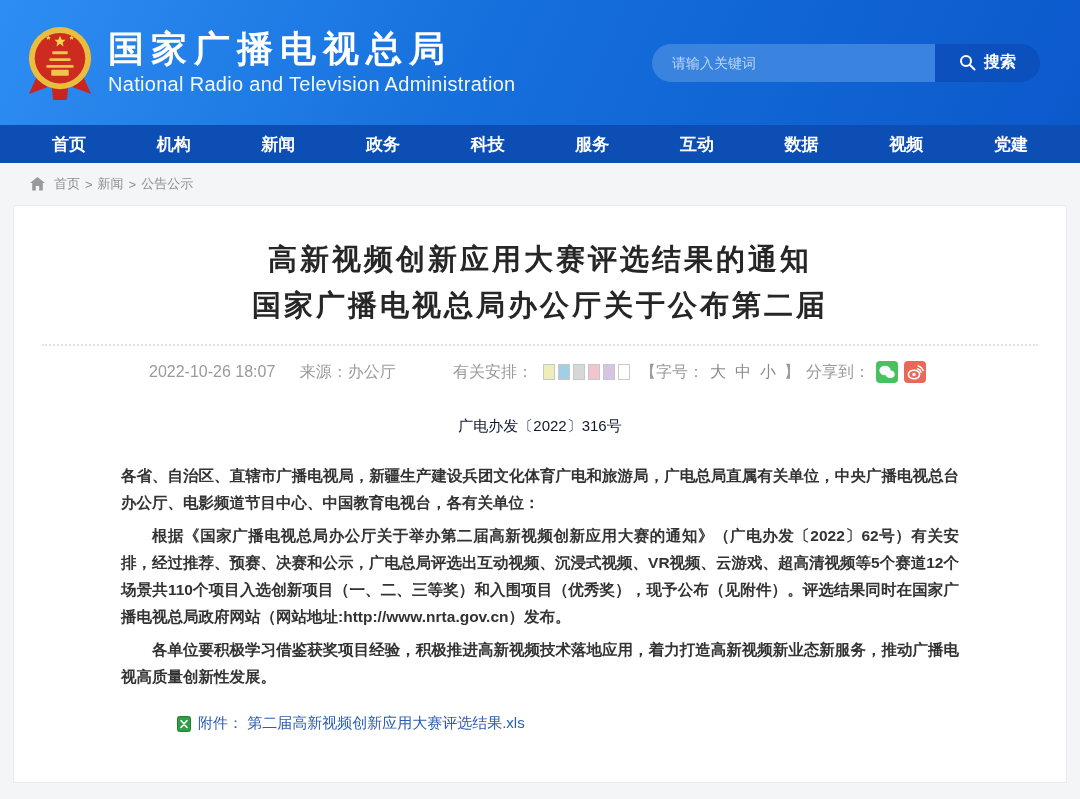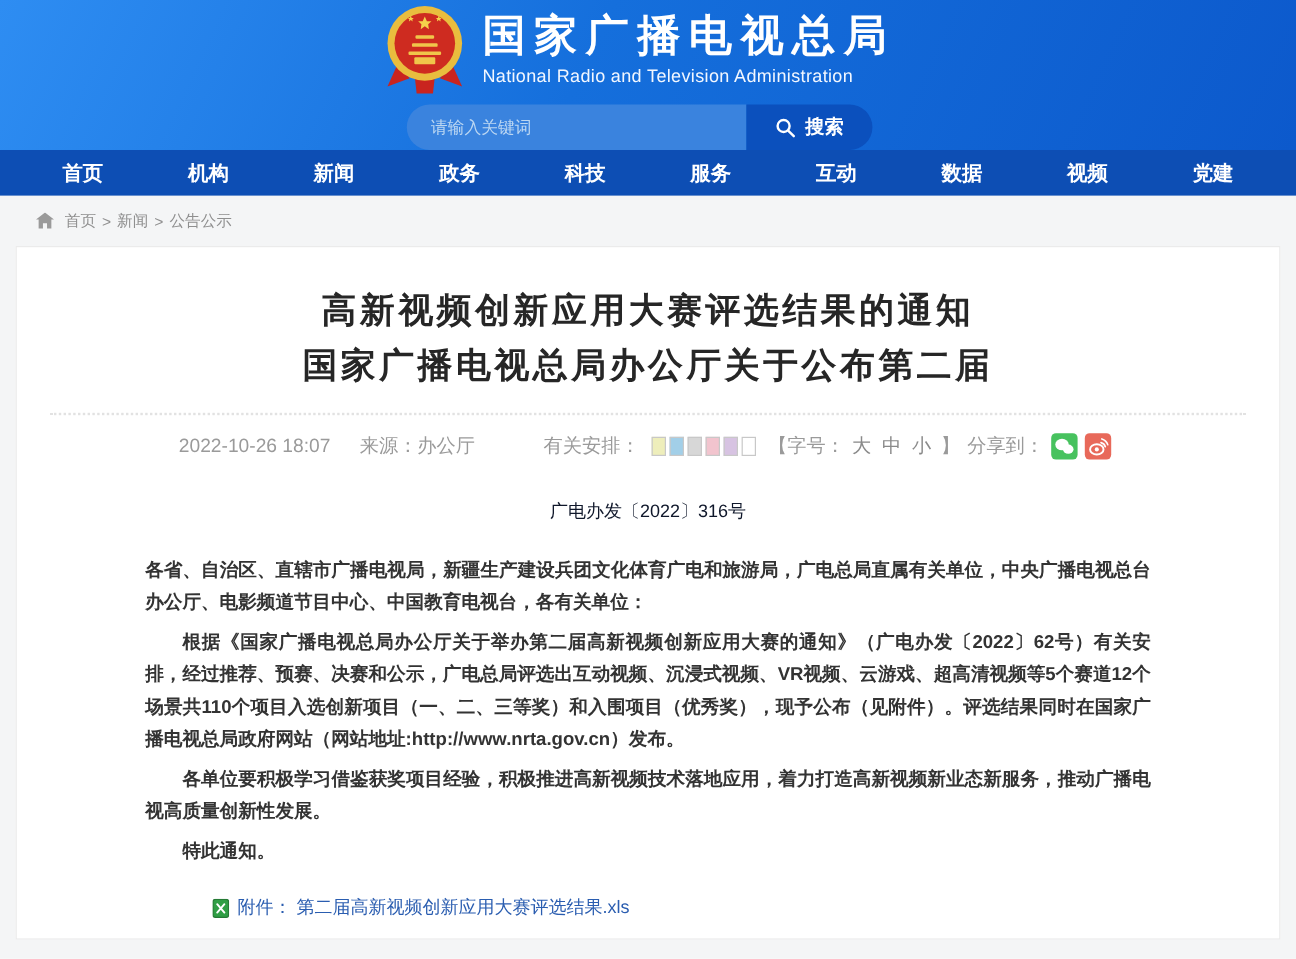--- a/index.html
+++ b/index.html
@@ -5,26 +5,25 @@
   * { margin:0; padding:0; box-sizing:border-box; }
   html,body { width:1080px; height:799px; overflow:hidden; }
   body { background:#f4f5f6; font-family:"Liberation Sans","DejaVu Sans",sans-serif; }
 
   
   .site-header{
     height:125px;
     background:linear-gradient(115deg,#2e8df2 0%,#156fdc 45%,#0c59cc 100%);
     display:flex; align-items:center; justify-content:space-between;
     padding:0 40px 0 26px;
-    flex-direction:column;
   }
   .brand{ display:flex; align-items:center; gap:14px; }
   .emblem svg{ width:68px; height:82px; display:block; }
   .site-title{ color:#fff; font-size:36px; font-weight:bold; letter-spacing:7px; line-height:1.1; }
-  .site-subtitle{ color:#f2f7ff; font-size:15px; margin-top:5px; letter-spacing:.3px; }
+  .site-subtitle{ color:#f2f7ff; font-size:20px; margin-top:5px; letter-spacing:.3px; }
 
   .search{ display:flex; height:38px; }
   .search-input{
     width:283px; border:none; outline:none;
     background:#3a83de; border-radius:19px 0 0 19px;
     padding:0 20px; color:#eaf3fc; font-size:14px;
   }
   .search-input::placeholder{ color:#bcd7f2; }
   .search-btn{
     width:105px; border:none; background:#0b50bd; border-radius:0 19px 19px 0;
@@ -204,21 +203,20 @@
       </span>
     </div>
   </div>
 
   <div class="doc-number">广电办发〔2022〕316号</div>
 
   <div class="body-text">
     <p class="p">各省、自治区、直辖市广播电视局，新疆生产建设兵团文化体育广电和旅游局，广电总局直属有关单位，中央广播电视总台办公厅、电影频道节目中心、中国教育电视台，各有关单位：</p>
     <p class="p indent">根据《国家广播电视总局办公厅关于举办第二届高新视频创新应用大赛的通知》（广电办发〔2022〕62号）有关安排，经过推荐、预赛、决赛和公示，广电总局评选出互动视频、沉浸式视频、VR视频、云游戏、超高清视频等5个赛道12个场景共110个项目入选创新项目（一、二、三等奖）和入围项目（优秀奖），现予公布（见附件）。评选结果同时在国家广播电视总局政府网站（网站地址:http://www.nrta.gov.cn）发布。</p>
     <p class="p indent">各单位要积极学习借鉴获奖项目经验，积极推进高新视频技术落地应用，着力打造高新视频新业态新服务，推动广播电视高质量创新性发展。</p>
-    <p class="p indent">特此通知。</p>
   </div>
 
   <div class="attachment">
     <span style="display:flex;">
       <svg width="14" height="16" viewBox="0 0 14 16">
         <rect x="0.5" y="0.5" width="13" height="15" rx="2" fill="#2f9e44" stroke="#257a35"></rect>
         <path d="M4 4.5 L10 11.5 M10 4.5 L4 11.5" stroke="#fff" stroke-width="1.6" stroke-linecap="round"></path>
       </svg>
     </span>
     <a>

